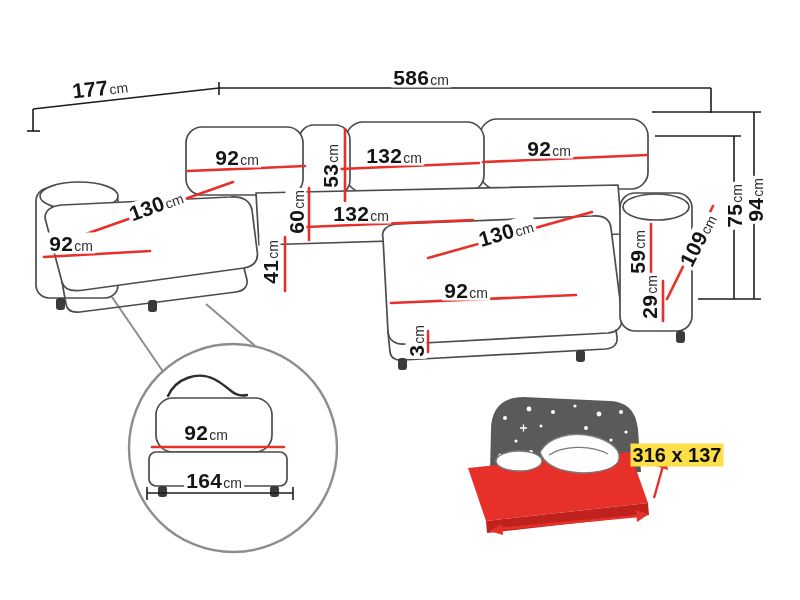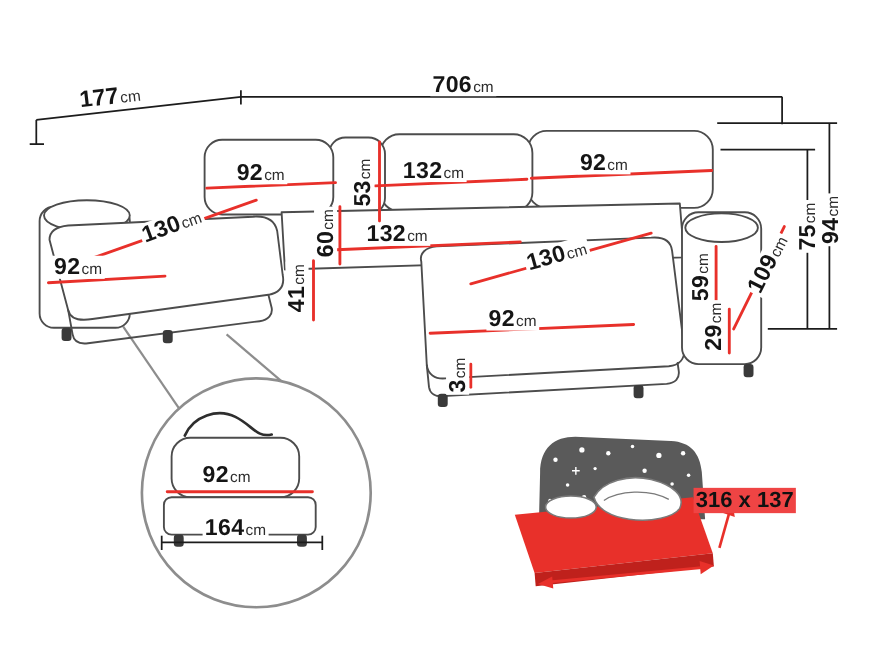--- a/index.html
+++ b/index.html
@@ -5,21 +5,21 @@
   * { margin:0; padding:0; box-sizing:border-box; }
   html,body { width:800px; height:600px; background:#fff; overflow:hidden;
               font-family:"Liberation Sans", sans-serif; }
   .stage { position:relative; width:800px; height:600px; background:#fff; }
   .stage svg { position:absolute; left:0; top:0; }
   .dim { position:absolute; background:#fff; padding:0 2px; white-space:nowrap;
          color:#151515; line-height:1; z-index:2; }
   .dim .num { font-size:21px; font-weight:700; letter-spacing:.3px; }
   .dim .unit { font-size:14px; font-weight:400; margin-left:1px; color:#2d2d2d; }
   .bed-size { position:absolute; font-size:20px; font-weight:700; color:#111;
-              z-index:2; background:#ef4444; padding:0 2px; white-space:nowrap; }
+              z-index:2; background:#fde047; padding:0 2px; white-space:nowrap; }
 </style>
 </head>
 <body>
 
 <div class="stage">
 
   <svg width="800" height="600" viewBox="0 0 800 600">
 
     <g stroke="#8d8d8d" stroke-width="2">
       <line x1="112" y1="297" x2="164" y2="373"></line>
@@ -135,21 +135,21 @@
         <line x1="500" y1="529" x2="638" y2="516" stroke="#e8302a" stroke-width="2.4"></line>
         <polygon points="489,531 502,524 503,535"></polygon>
         <polygon points="649,514 636,510 637,522"></polygon>
         <line x1="654" y1="498" x2="663" y2="466" stroke="#e8302a" stroke-width="2.4"></line>
         <polygon points="666,458 656,466 668,470"></polygon>
       </g>
     </g>
   </svg>
 
   <div class="dim" style="left:100px;top:88px;transform:translate(-50%,-50%) rotate(-6.5deg)"><span class="num">177</span><span class="unit">cm</span></div>
-  <div class="dim" style="left:421px;top:77px;transform:translate(-50%,-50%)"><span class="num">706</span><span class="unit">cm</span></div>
+  <div class="dim" style="left:421px;top:77px;transform:translate(-50%,-50%)"><span class="num">586</span><span class="unit">cm</span></div>
   <div class="dim" style="left:237px;top:157px;transform:translate(-50%,-50%)"><span class="num">92</span><span class="unit">cm</span></div>
   <div class="dim" style="left:330px;top:166px;transform:translate(-50%,-50%) rotate(-90deg)"><span class="num">53</span><span class="unit">cm</span></div>
   <div class="dim" style="left:394px;top:155px;transform:translate(-50%,-50%)"><span class="num">132</span><span class="unit">cm</span></div>
   <div class="dim" style="left:549px;top:148px;transform:translate(-50%,-50%)"><span class="num">92</span><span class="unit">cm</span></div>
   <div class="dim" style="left:156px;top:205px;transform:translate(-50%,-50%) rotate(-20deg)"><span class="num">130</span><span class="unit">cm</span></div>
   <div class="dim" style="left:71px;top:243px;transform:translate(-50%,-50%)"><span class="num">92</span><span class="unit">cm</span></div>
   <div class="dim" style="left:296px;top:212px;transform:translate(-50%,-50%) rotate(-90deg)"><span class="num">60</span><span class="unit">cm</span></div>
   <div class="dim" style="left:361px;top:213px;transform:translate(-50%,-50%)"><span class="num">132</span><span class="unit">cm</span></div>
   <div class="dim" style="left:270px;top:262px;transform:translate(-50%,-50%) rotate(-90deg)"><span class="num">41</span><span class="unit">cm</span></div>
   <div class="dim" style="left:506px;top:232px;transform:translate(-50%,-50%) rotate(-16deg)"><span class="num">130</span><span class="unit">cm</span></div>

